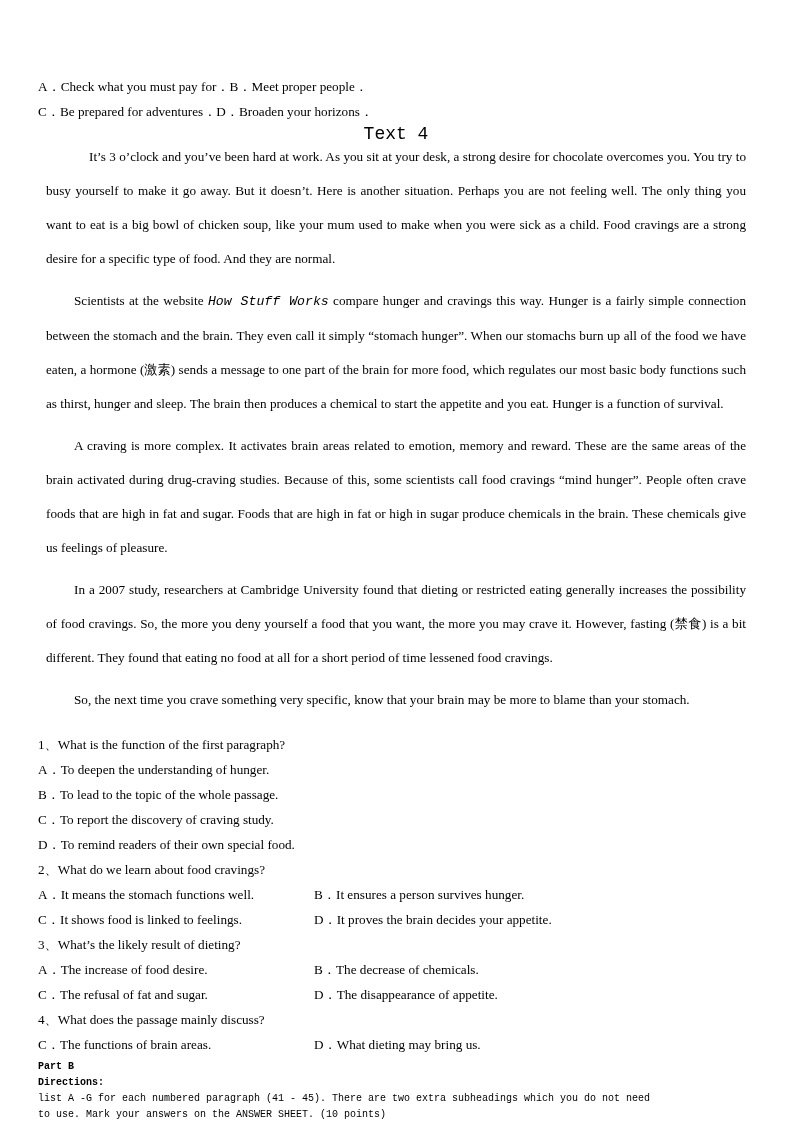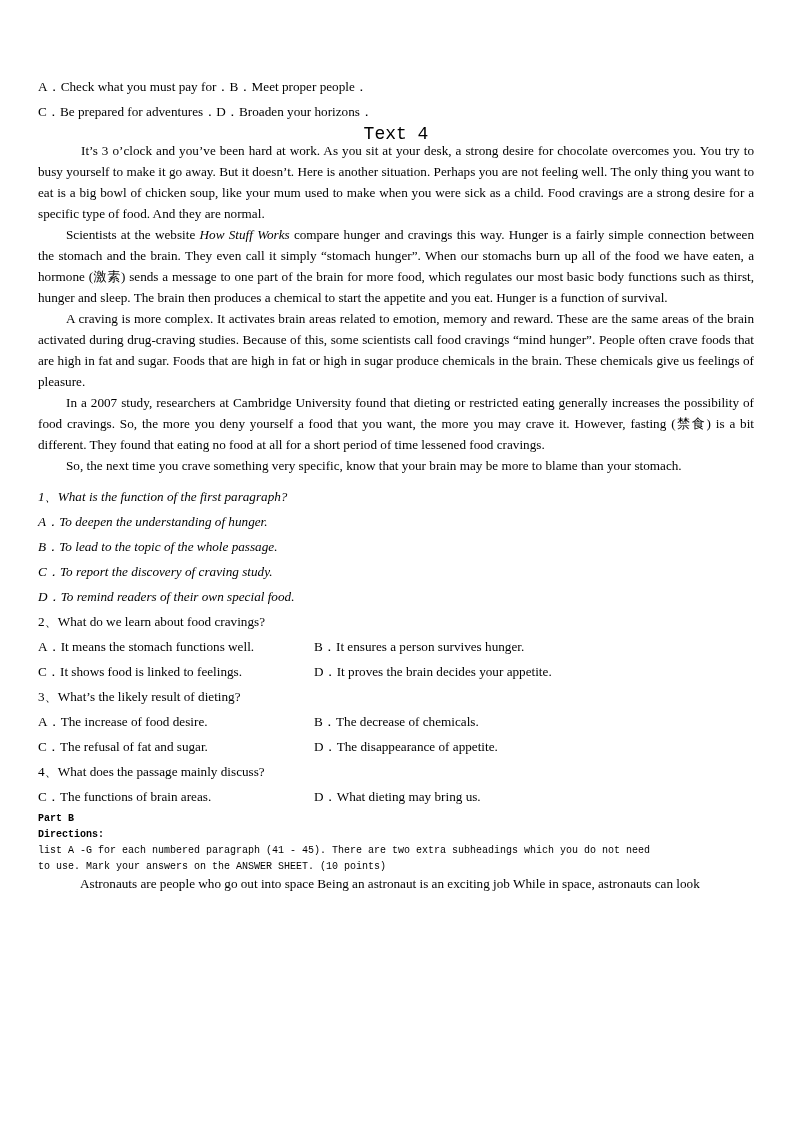--- a/index.html
+++ b/index.html
@@ -2,28 +2,28 @@
 <html><head>
   <meta charset="utf-8">
   <style>
     html, body { margin: 0; padding: 0; background: #ffffff; }
     body { width: 794px; height: 1123px; position: relative; overflow: hidden; color: #000; }
     .page { position: absolute; left: 38px; top: 74px; width: 716px; font-family: "Liberation Serif", serif; font-size: 13.2px; }
     .line { height: 25px; line-height: 25px; white-space: nowrap; }
     .q { height: 25px; line-height: 25px; white-space: nowrap; }
     .opt-row { height: 25px; line-height: 25px; white-space: nowrap; position: relative; }
     .opt-row .col2 { position: absolute; left: 276px; top: 0; }
-    .para { text-align: justify; text-align-last: left; line-height: 21px; text-indent: 28px; margin: 0; }
+    .para { text-align: justify; text-align-last: left; line-height: 34px; text-indent: 28px; margin: 8px; }
     .para.first { text-indent: 43px; }
     .heading-mono { font-family: "Liberation Mono", monospace; font-size: 18px; }
     .center { text-align: center; height: 15px; line-height: 15px; }
     .mono-block { font-family: "Liberation Mono", monospace; font-size: 10px; line-height: 16px; }
     .mono-block .bold { font-weight: bold; }
     .astro { text-indent: 42px; line-height: 18px; white-space: nowrap; }
-    em { font-style: italic; }
+    em { font-style: italic; font-family: Liberation Mono, monospace; }
   </style>
 </head>
 <body>
 
 <div class="page">
 
   <div>
     <div class="line">
       <span><span>A．</span><span>Check what you must pay for．</span></span><span class="gap"></span><span><span>B．</span><span>Meet proper people．</span></span>
     </div>
@@ -33,21 +33,21 @@
   </div>
 
   <div class="center heading-mono" style="margin-top:3px;">Text 4</div>
 
   <p class="para first" style="margin-top:-2px;">It’s 3 o’clock and you’ve been hard at work. As you sit at your desk, a strong desire for chocolate overcomes you. You try to busy yourself to make it go away. But it doesn’t. Here is another situation. Perhaps you are not feeling well. The only thing you want to eat is a big bowl of chicken soup, like your mum used to make when you were sick as a child. Food cravings are a strong desire for a specific type of food. And they are normal.</p>
   <p class="para"><span>Scientists at the website </span><em>How Stuff Works</em><span> compare hunger and cravings this way. Hunger is a fairly simple connection between the stomach and the brain. They even call it simply “stomach hunger”. When our stomachs burn up all of the food we have eaten, a hormone (激素) sends a message to one part of the brain for more food, which regulates our most basic body functions such as thirst, hunger and sleep. The brain then produces a chemical to start the appetite and you eat. Hunger is a function of survival.</span></p>
   <p class="para">A craving is more complex. It activates brain areas related to emotion, memory and reward. These are the same areas of the brain activated during drug-craving studies. Because of this, some scientists call food cravings “mind hunger”. People often crave foods that are high in fat and sugar. Foods that are high in fat or high in sugar produce chemicals in the brain. These chemicals give us feelings of pleasure.</p>
   <p class="para">In a 2007 study, researchers at Cambridge University found that dieting or restricted eating generally increases the possibility of food cravings. So, the more you deny yourself a food that you want, the more you may crave it. However, fasting (禁食) is a bit different. They found that eating no food at all for a short period of time lessened food cravings.</p>
   <p class="para">So, the next time you crave something very specific, know that your brain may be more to blame than your stomach.</p>
 
-  <div style="margin-top:8px;font-style:italic;">
+  <div style="margin-top:15px;">
     <div class="q"><span>1、</span><span>What is the function of the first paragraph?</span></div>
     <div class="line"><span>A．</span><span>To deepen the understanding of hunger.</span></div>
     <div class="line"><span>B．</span><span>To lead to the topic of the whole passage.</span></div>
     <div class="line"><span>C．</span><span>To report the discovery of craving study.</span></div>
     <div class="line"><span>D．</span><span>To remind readers of their own special food.</span></div>
   </div>
 
   <div>
     <div class="q"><span>2、</span><span>What do we learn about food cravings?</span></div>
     <div class="opt-row">

